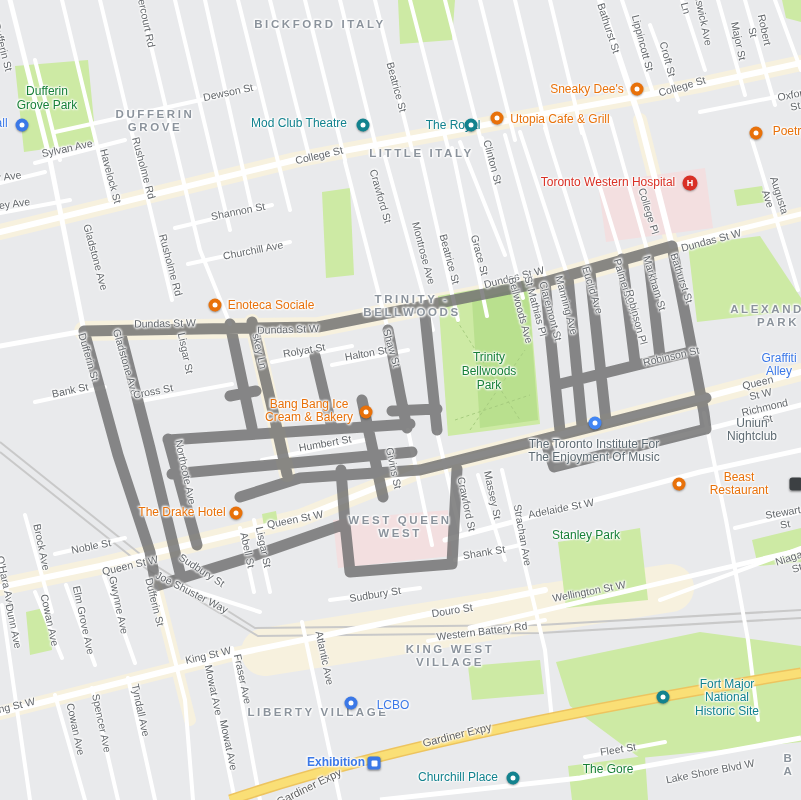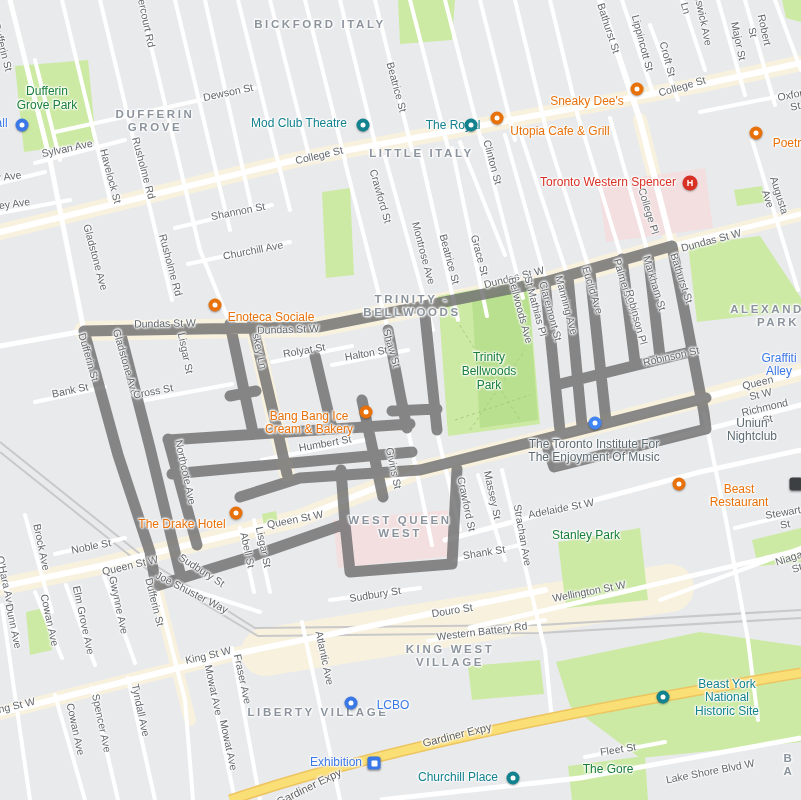--- a/index.html
+++ b/index.html
@@ -8,21 +8,21 @@
   #basemap{position:absolute;left:0;top:0;}
   
   .lbl{position:absolute;transform:translate(-50%,-50%);white-space:pre-line;text-align:center;
     line-height:1.15;pointer-events:none;
     text-shadow:0 0 2px #fff,0 0 2px #fff,0 0 3px #fff,0 0 3px #fff,1px 1px 2px #fff,-1px -1px 2px #fff;}
   .street{font-size:10.5px;color:#63676b;}
   .nbhd{font-size:11.5px;font-weight:700;letter-spacing:2.6px;color:#8b939c;}
   .parklbl{font-size:12px;font-weight:500;color:var(--park-label);}
   .hwy{font-size:11px;color:#5f5f5f;font-weight:500;}
   .poi{font-size:12px;font-weight:500;line-height:1.12;}
-  .poi.orange{color:var(--poi-orange);margin-top:12px;}
+  .poi.orange{color:var(--poi-orange);}
   .poi.teal{color:var(--poi-teal);}
   .poi.blue{color:var(--poi-blue);}
   .poi.red{color:var(--poi-red);}
   .poi.gray{color:#5d6a72;}
   
   .icon{position:absolute;transform:translate(-50%,-50%);width:13px;height:13px;border-radius:50%;
     box-shadow:0 1px 2px rgba(0,0,0,.35);}
   .icon:before{content:"";position:absolute;left:50%;top:50%;width:5px;height:5px;margin:-2.5px 0 0 -2.5px;
     background:#fff;border-radius:50%;}
   .icon:after{content:"";position:absolute;left:50%;top:10px;margin-left:-3px;border:3px solid transparent;}
@@ -253,42 +253,42 @@
       <div class="lbl poi teal" style="left: 299px; top: 124px; pointer-events: auto;">Mod Club Theatre</div>
       <div class="icon badge-teal" style="left: 363px; top: 125px;"></div>
       <div class="lbl poi teal" style="left: 453px; top: 126px; pointer-events: auto; text-align: right;">The Royal</div>
       <div class="icon badge-teal" style="left: 471px; top: 125px;"></div>
       <div class="lbl poi orange" style="left: 560px; top: 120px; pointer-events: auto;">Utopia Cafe &amp; Grill</div>
       <div class="icon pin-orange" style="left: 497px; top: 118px;"></div>
       <div class="lbl poi orange" style="left: 587px; top: 90px; pointer-events: auto;">Sneaky Dee's</div>
       <div class="icon pin-orange" style="left: 637px; top: 89px;"></div>
       <div class="lbl poi orange" style="left: 790px; top: 132px; pointer-events: auto;">Poetry</div>
       <div class="icon pin-orange" style="left: 756px; top: 133px;"></div>
-      <div class="lbl poi red" style="left: 608px; top: 183px; pointer-events: auto;">Toronto Western Spencer</div>
+      <div class="lbl poi red" style="left: 608px; top: 183px; pointer-events: auto;">Toronto Western Hospital</div>
       <div class="icon circle-red" style="left: 690px; top: 183px;"></div>
       <div class="lbl poi orange" style="left: 271px; top: 306px; pointer-events: auto;">Enoteca Sociale</div>
       <div class="icon pin-orange" style="left: 215px; top: 305px;"></div>
       <div class="lbl poi orange" style="left: 309px; top: 411px; pointer-events: auto;">Bang Bang Ice
 Cream &amp; Bakery</div>
       <div class="icon pin-orange" style="left: 366px; top: 412px;"></div>
       <div class="lbl poi orange" style="left: 182px; top: 513px; pointer-events: auto;">The Drake Hotel</div>
       <div class="icon pin-orange" style="left: 236px; top: 513px;"></div>
       <div class="lbl poi orange" style="left: 739px; top: 484px; pointer-events: auto;">Beast Restaurant</div>
       <div class="icon pin-orange" style="left: 679px; top: 484px;"></div>
       <div class="lbl poi gray" style="left: 594px; top: 451px; pointer-events: auto;">The Toronto Institute For
 The Enjoyment Of Music</div>
       <div class="icon pin-blue" style="left: 595px; top: 423px;"></div>
       <div class="lbl poi gray" style="left: 752px; top: 430px; pointer-events: auto;">Uniun Nightclub</div>
       <div class="lbl poi blue" style="left: 779px; top: 365px; pointer-events: auto;">Graffiti Alley</div>
       <div class="lbl poi blue" style="left: -26px; top: 124px; pointer-events: auto;">Dufferin Mall</div>
       <div class="icon badge-blue" style="left: 22px; top: 125px;"></div>
       <div class="lbl poi blue" style="left: 393px; top: 706px; pointer-events: auto;">LCBO</div>
       <div class="icon badge-blue" style="left: 351px; top: 703px;"></div>
-      <div class="lbl poi blue" style="left: 336px; top: 763px; pointer-events: auto;">Exhibition</div>
+      <div class="lbl poi blue" style="left: 336px; top: 763px; pointer-events: auto; font-weight: bold;">Exhibition</div>
       <div class="icon transit" style="left: 374px; top: 763px;"></div>
       <div class="lbl poi teal" style="left: 458px; top: 778px; pointer-events: auto;">Churchill Place</div>
       <div class="icon badge-teal" style="left: 513px; top: 778px;"></div>
-      <div class="lbl poi teal" style="left: 727px; top: 698px; pointer-events: auto;">Beast York National
+      <div class="lbl poi teal" style="left: 727px; top: 698px; pointer-events: auto;">Fort Major National
 Historic Site</div>
       <div class="icon badge-teal" style="left: 663px; top: 697px;"></div>
       <div class="icon dark" style="left: 796px; top: 484px;"></div>
     </div>
 </div>
 
 </body></html>

